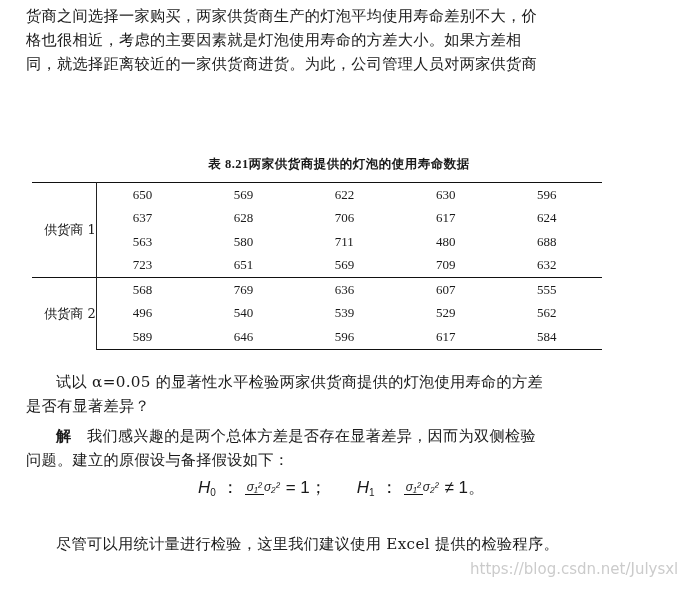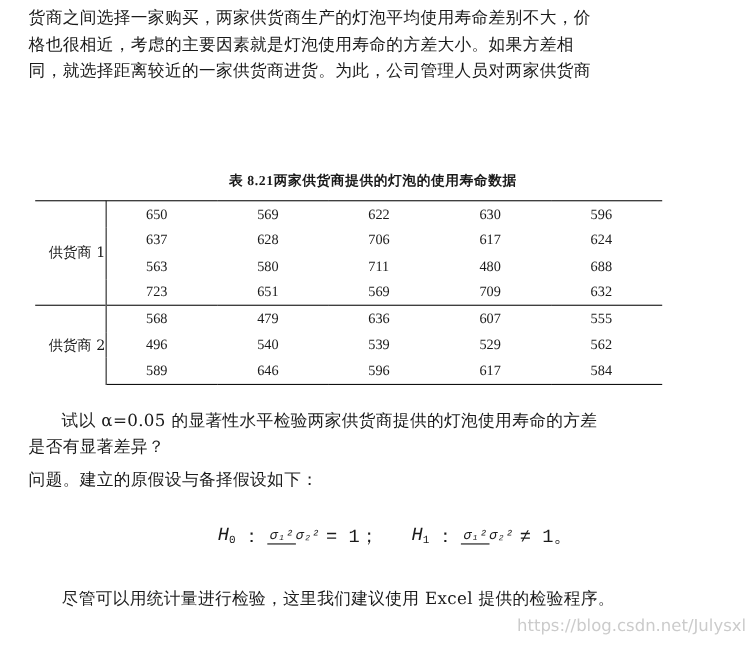--- a/index.html
+++ b/index.html
@@ -35,21 +35,21 @@
     .data-table tr.last td { border-bottom: 1.5px solid #111; }
     .data-table td.label {
       width: 96px; border-right: 1px solid #222; text-align: right;
       font-family: "DejaVu Serif", serif; font-size: 13px;
     }
     .data-table td.val { width: 94px; padding-left: 36px; }
     .data-table td.val:first-of-type { }
 
     .formula {
       position: absolute; top: 476px; left: 198px;
-      font-family: Liberation Mono, monospace; font-size: 17px; font-style: italic;
+      font-family: Liberation Sans, sans-serif; font-size: 17px; font-style: italic;
       display: flex; align-items: center; gap: 6px; white-space: nowrap;
     }
     .frac { display: inline-flex; align-items: center; font-size: 12px; line-height: 13px; }
     .frac .top { border-bottom: 1px solid #111; padding: 0 2px; }
     .sub { font-size: 10px; vertical-align: -3px; font-style: normal; }
     .op { font-style: normal; }
 
     .watermark {
       position: absolute; left: 470px; top: 560px;
       font-family: "DejaVu Sans", sans-serif; font-size: 15px;
@@ -96,21 +96,21 @@
     <tr>
       <td class="val">723</td>
       <td class="val">651</td>
       <td class="val">569</td>
       <td class="val">709</td>
       <td class="val">632</td>
     </tr>
     <tr class="group-first">
       <td class="label" rowspan="3">供货商 2</td>
       <td class="val">568</td>
-      <td class="val">479</td>
+      <td class="val">769</td>
       <td class="val">636</td>
       <td class="val">607</td>
       <td class="val">555</td>
     </tr>
     <tr>
       <td class="val">496</td>
       <td class="val">540</td>
       <td class="val">539</td>
       <td class="val">529</td>
       <td class="val">562</td>
@@ -124,20 +124,21 @@
     </tr>
   </tbody>
 </table>
 
 <div class="para" style="top: 370px;">
   <span class="line indent">试以 α=0.05 的显著性水平检验两家供货商提供的灯泡使用寿命的方差</span>
   <span class="line">是否有显著差异？</span>
 </div>
 
 <div class="para" style="top: 424px;">
+  <span class="line indent"><span class="bold">解</span>&nbsp;&nbsp;&nbsp;<span>我们感兴趣的是两个总体方差是否存在显著差异，因而为双侧检验</span></span>
   <span class="line">问题。建立的原假设与备择假设如下：</span>
 </div>
 
 <div class="formula">
   <span><span>H</span><span class="sub">0</span></span>
   <span class="op">：</span>
   <span class="frac">
       <span class="top">σ₁²</span>
       <span>σ₂²</span>
     </span>

